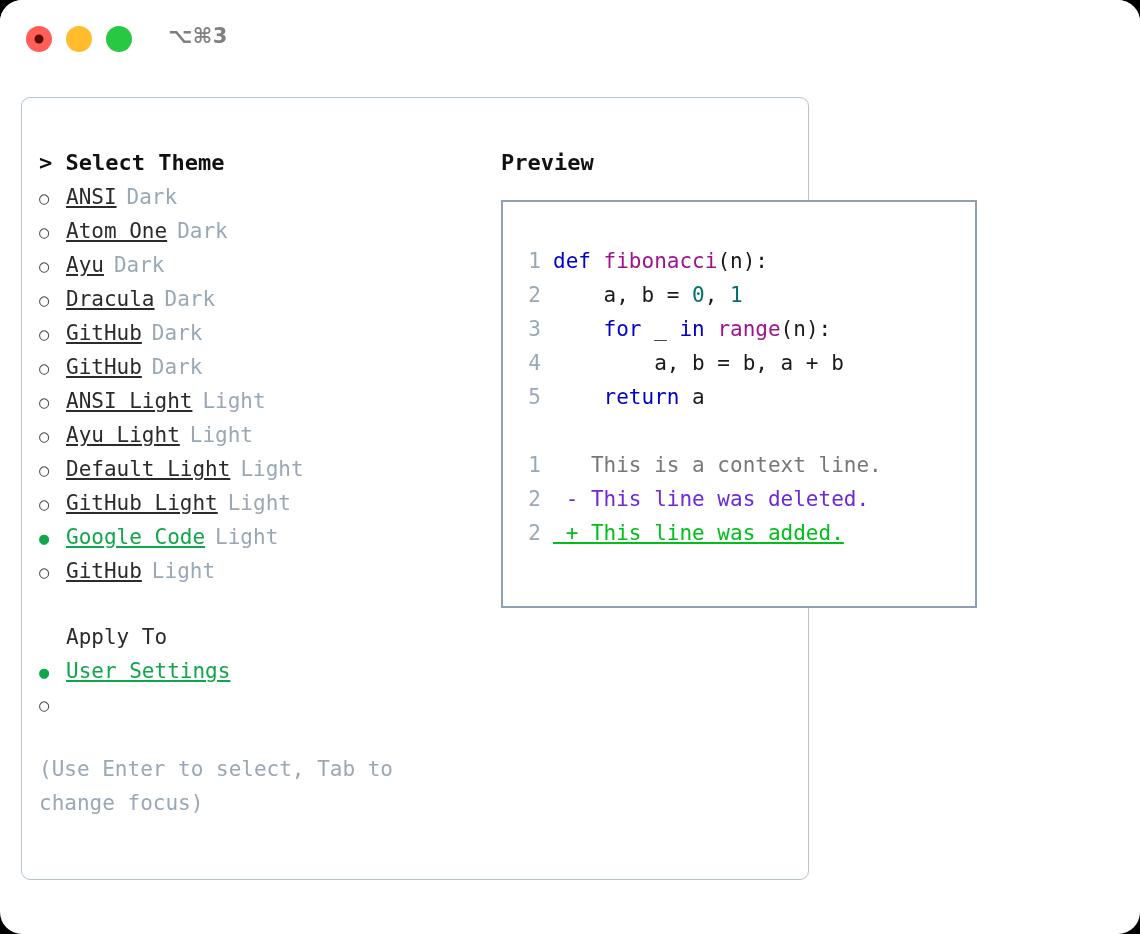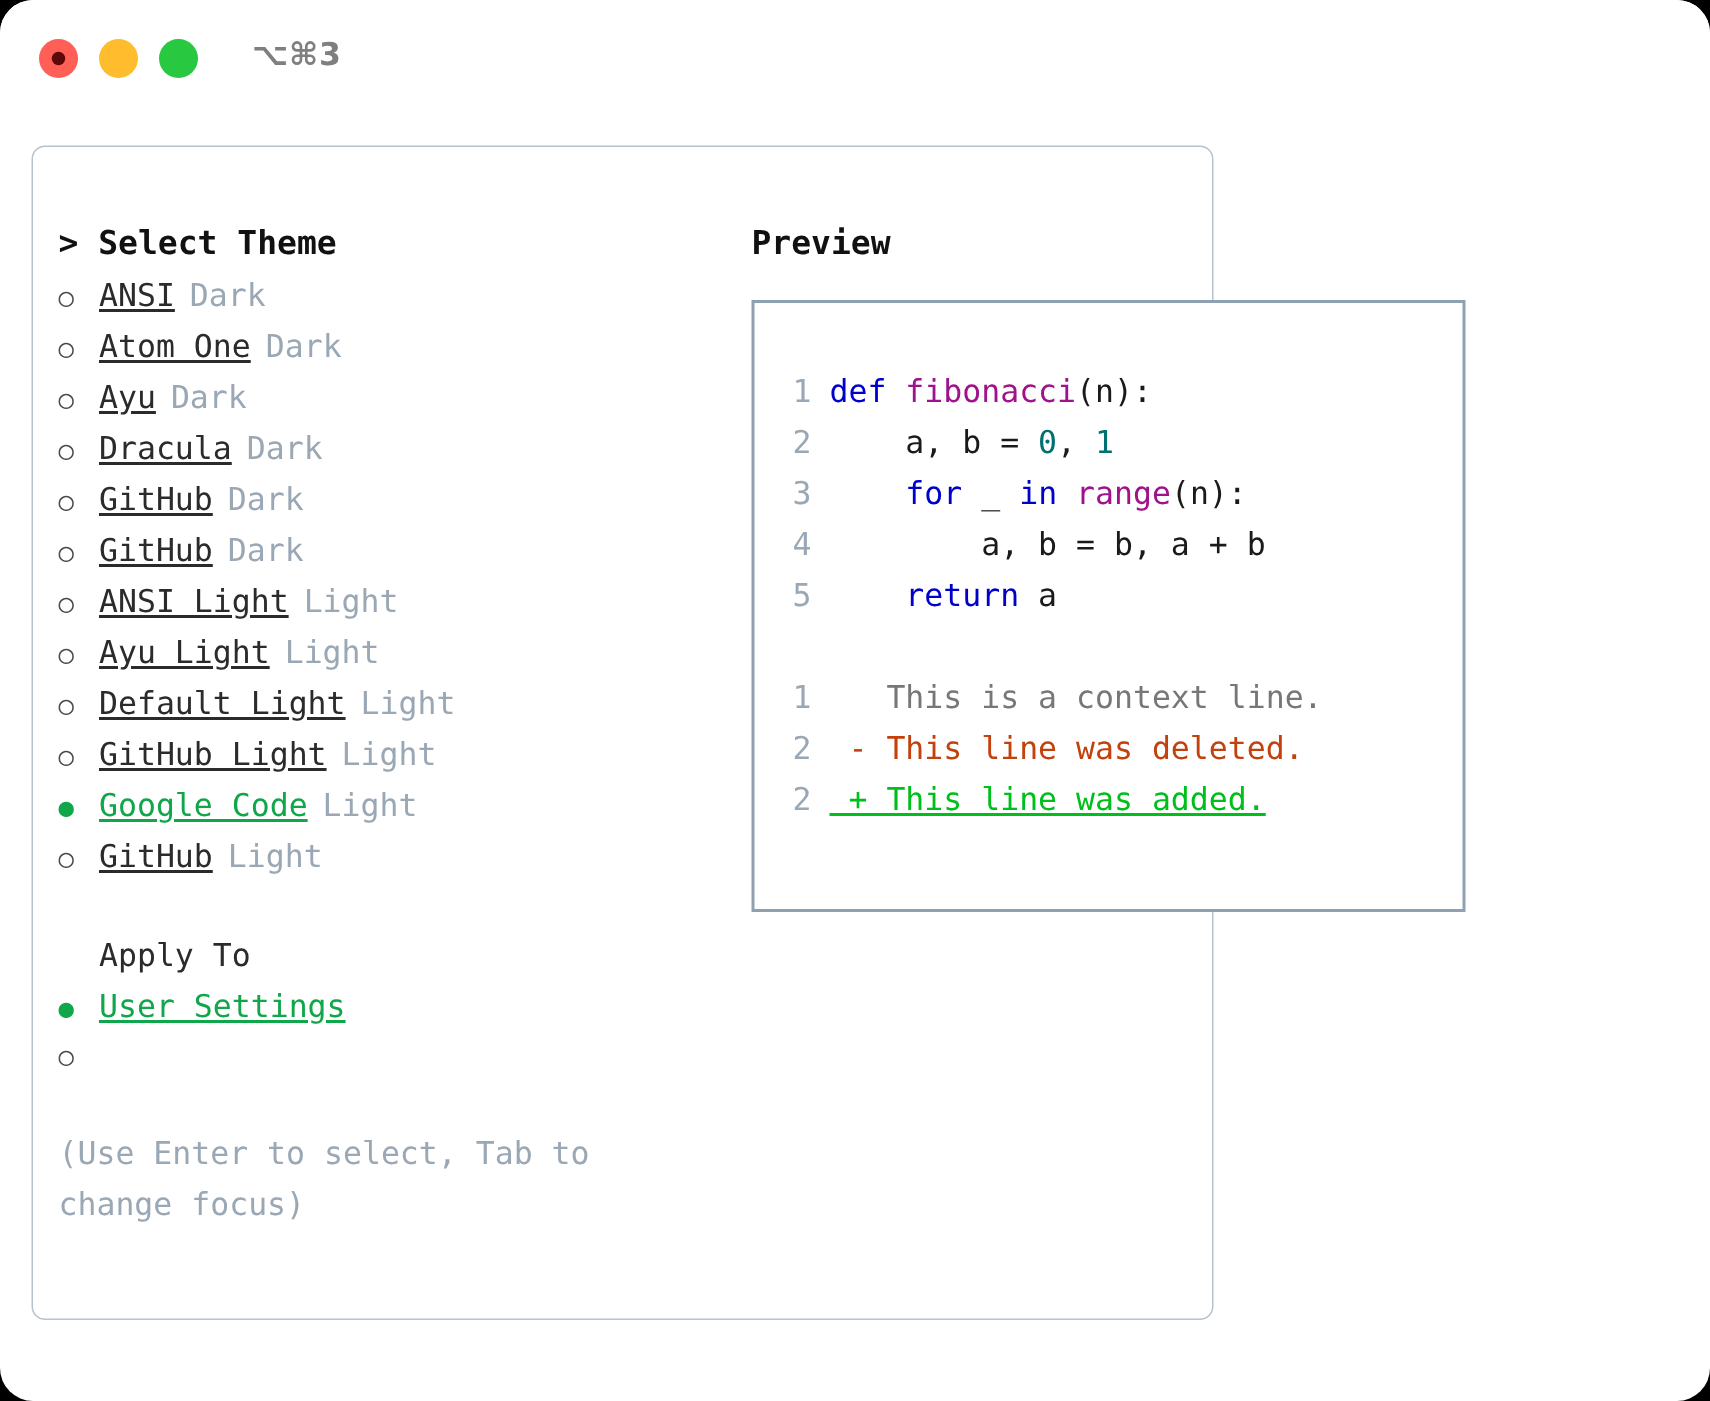--- a/index.html
+++ b/index.html
@@ -189,21 +189,21 @@
     color: #9aa8b6;
     margin-right: 12px;
   }
   .blank-line { height: 34px; }
 
   .tok-kw   { color: #0000cc; }
   .tok-fn   { color: #a0128c; }
   .tok-num  { color: #007070; }
   .tok-txt  { color: #1a1a1a; }
   .tok-ctx  { color: #777777; }
-  .tok-del  { color: #c2410c; margin-top: 36px; }
+  .tok-del  { color: #6d28d9; margin-top: 36px; }
   .tok-add  { color: #00bf1a; text-decoration: underline; }
 </style>
 </head>
 <body>
 
 <div class="window">
 
   <div class="titlebar">
     <div class="lights">
       <div class="light red">

